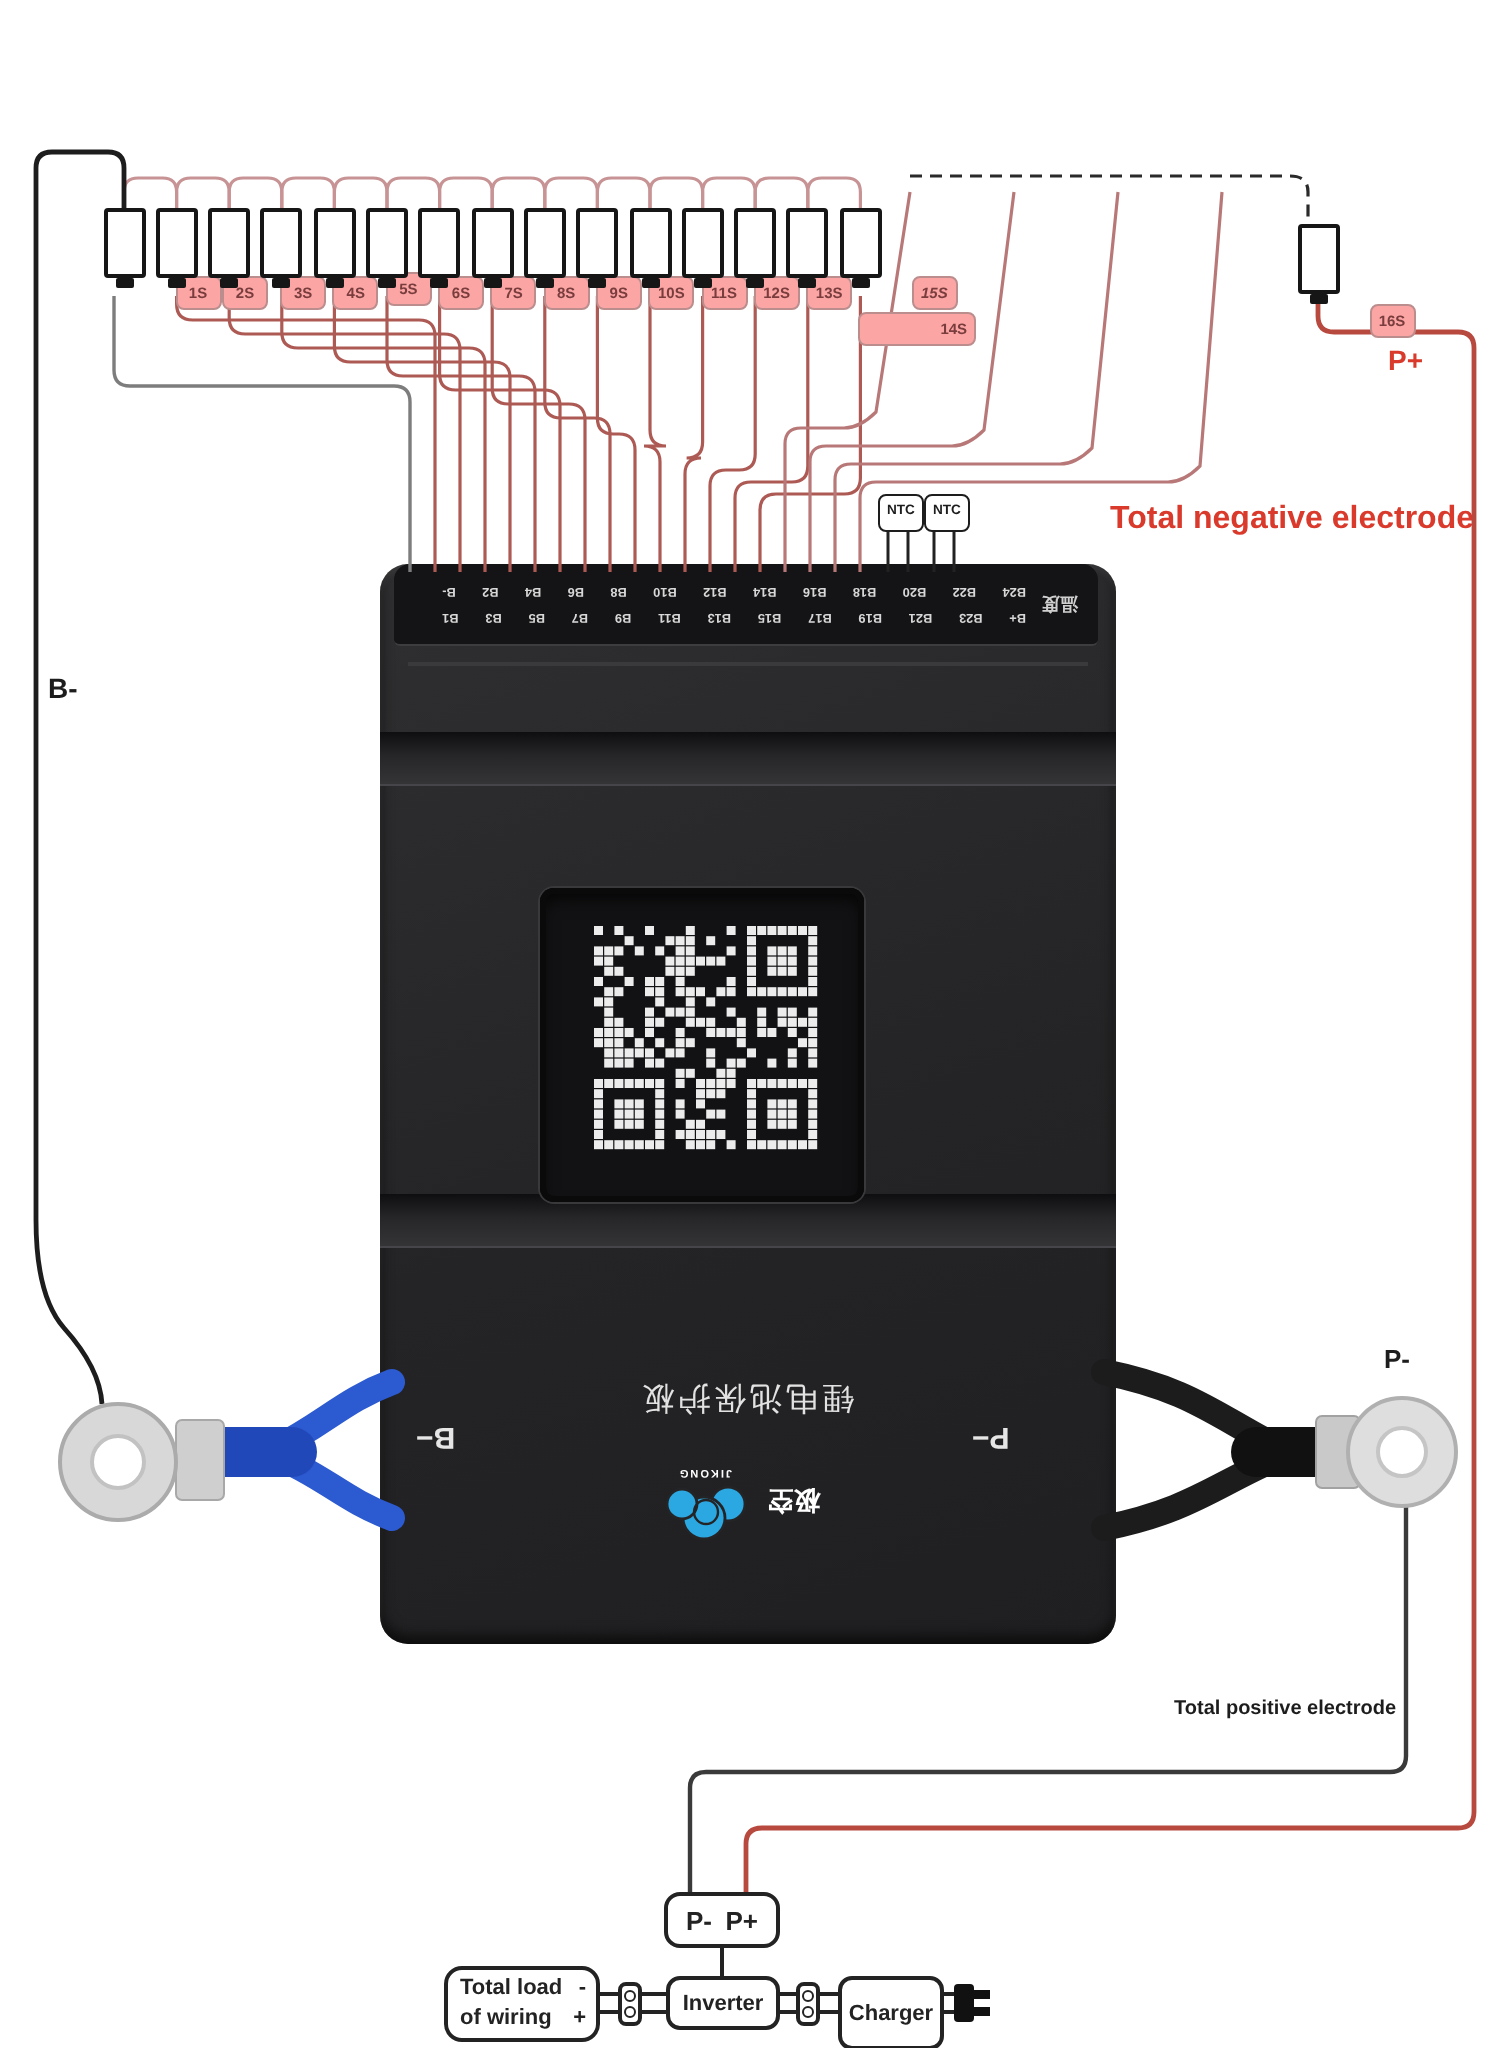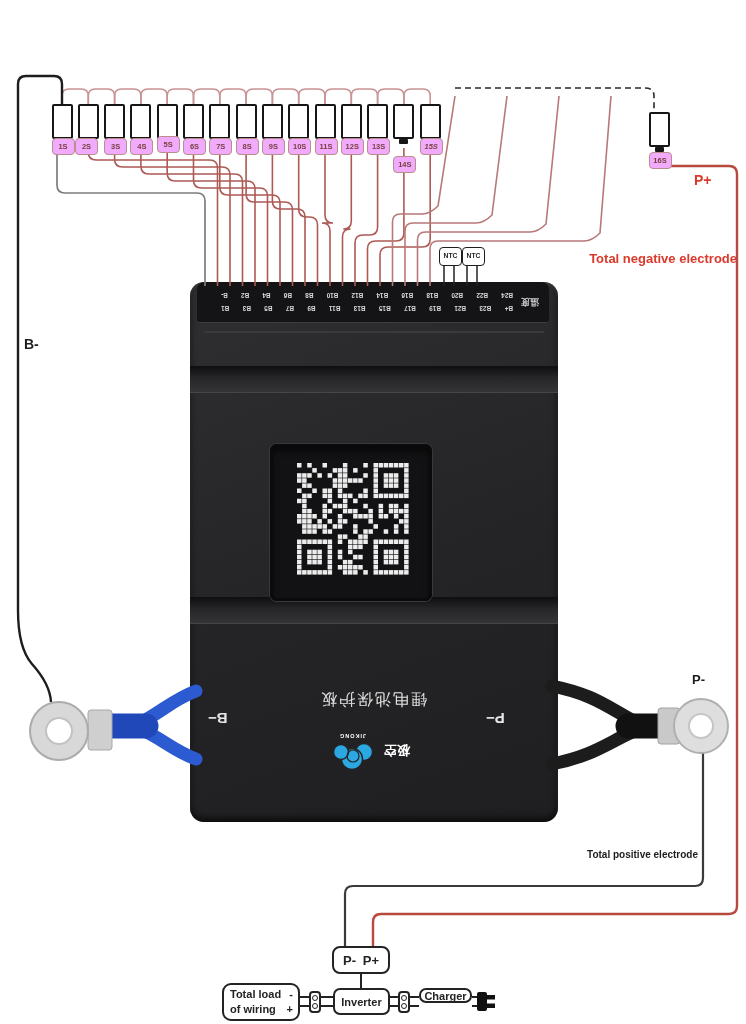--- a/index.html
+++ b/index.html
@@ -7,28 +7,28 @@
          font-family:"Liberation Sans",sans-serif;}
   .abs{position:absolute;}
   
   #title{left:0;top:5px;width:746px;text-align:center;font-size:23px;font-weight:700;color:#1c1c1c;letter-spacing:-0.2px;}
   
   #wires{left:0;top:0;z-index:2;}
   
   #cells-layer{left:0;top:0;width:746px;height:1024px;z-index:3;pointer-events:none;}
   .cell{position:absolute;width:17px;height:31px;background:#fff;border:2.2px solid #161616;border-radius:2px;}
   .cell-tab{position:absolute;width:9px;height:5px;background:#161616;border-radius:1px;}
-  .cell-label{position:absolute;width:21px;height:15px;background:#f0abfc;border:1px solid #bb8d8d;border-radius:4px;
-              font-size:7.5px;font-weight:700;color:#7a3d3d;text-align:center;line-height:15px;}
+  .cell-label{position:absolute;width:21px;height:15px;background:#fca5a5;border:1px solid #bb8d8d;border-radius:4px;
+              font-size:7.5px;font-weight:700;color:#7a3d3d;text-align:center;line-height:15px;margin-left:36px;}
   
   .redtxt{color:#d93a2b;font-weight:700;}
   .blktxt{color:#1d1d1d;font-weight:700;}
   #lbl-bminus{left:24px;top:336px;font-size:14px;}
   #lbl-pplus{left:694px;top:172px;font-size:14px;}
-  #lbl-totneg{right:9px;top:251px;font-size:13px;text-align:right;width:240px;}
+  #lbl-totneg{right:9px;top:251px;font-size:16px;text-align:right;width:240px;}
   #lbl-pminus{left:692px;top:672px;font-size:13px;}
   #lbl-totpos{right:48px;top:849px;font-size:10px;text-align:right;width:240px;}
   
   #board{left:190px;top:282px;width:368px;height:540px;z-index:1;border-radius:14px;
          background:linear-gradient(160deg,#2f2f31,#242426 55%,#1f1f21);
          box-shadow:inset 0 2px 3px rgba(255,255,255,.08),inset 0 -4px 7px rgba(0,0,0,.65);}
   #strip{left:197px;top:282px;width:352px;height:40px;z-index:1;background:#141416;
          border-radius:8px 8px 3px 3px;border-bottom:1px solid #3d3d3f;}
   #strip-inner{left:203px;top:286px;width:340px;height:32px;z-index:1;transform:rotate(180deg);
                display:flex;align-items:center;color:#d8d8d8;}
@@ -52,21 +52,21 @@
        font-size:6.8px;font-weight:700;color:#1d1d1d;text-align:center;line-height:15px;}
   
   .dbox{z-index:3;background:#fff;border:2.2px solid #232323;border-radius:8px;color:#232323;font-weight:700;}
   #pbox{left:332px;top:946px;width:58px;height:28px;display:flex;justify-content:space-between;
         align-items:center;padding:0 9px;font-size:13px;box-sizing:border-box;}
   #loadbox{left:222px;top:983px;width:78px;height:38px;font-size:11px;box-sizing:border-box;
            padding:2px 5px 0 6px;border-radius:9px;}
   .loadrow{display:flex;justify-content:space-between;line-height:15px;}
   #invbox{left:333px;top:988px;width:57px;height:27px;font-size:11px;display:flex;align-items:center;
           justify-content:center;box-sizing:border-box;border-radius:7px;}
-  #chgbox{left:419px;top:988px;width:53px;height:15px;font-size:11px;display:flex;align-items:center;
+  #chgbox{left:419px;top:988px;width:53px;height:37px;font-size:11px;display:flex;align-items:center;
           justify-content:center;box-sizing:border-box;border-radius:7px;}
   .conn{z-index:3;width:12px;height:22px;background:#fff;border:2px solid #232323;border-radius:4px;
         display:flex;flex-direction:column;align-items:center;justify-content:space-evenly;box-sizing:border-box;}
   .conn i{display:block;width:4px;height:4px;border:1.4px solid #232323;border-radius:50%;background:#fff;}
 </style>
 </head>
 <body>
 
 <div id="stage">
 
@@ -503,21 +503,21 @@
       <div class="cell-tab" style="left: 320.5px; top: 139px;"></div>
       <div class="cell-label" style="left: 314.5px; top: 138px;">11S</div>
       <div class="cell" style="left: 340.8px; top: 104px;"></div>
       <div class="cell-tab" style="left: 346.8px; top: 139px;"></div>
       <div class="cell-label" style="left: 340.8px; top: 138px;">12S</div>
       <div class="cell" style="left: 367.1px; top: 104px;"></div>
       <div class="cell-tab" style="left: 373.1px; top: 139px;"></div>
       <div class="cell-label" style="left: 367.1px; top: 138px;">13S</div>
       <div class="cell" style="left: 393.4px; top: 104px;"></div>
       <div class="cell-tab" style="left: 399.4px; top: 139px;"></div>
-      <div class="cell-label" style="left: 393.4px; top: 156px;">14S</div>
+      <div class="cell-label" style="left: 393.4px; top: 156px; padding-left: 36px;">14S</div>
       <div class="cell" style="left: 419.7px; top: 104px;"></div>
       <div class="cell-tab" style="left: 425.7px; top: 139px;"></div>
       <div class="cell-label" style="left: 419.7px; top: 138px; font-style: italic;">15S</div>
       <div class="cell" style="left: 648.5px; top: 112px;"></div>
       <div class="cell-tab" style="left: 654.5px; top: 147px;"></div>
       <div class="cell-label" style="left: 648.5px; top: 152px;">16S</div>
     </div>
 
   <div class="abs ntc" style="left:439px;top:247px;">NTC</div>
   <div class="abs ntc" style="left:462px;top:247px;">NTC</div>

